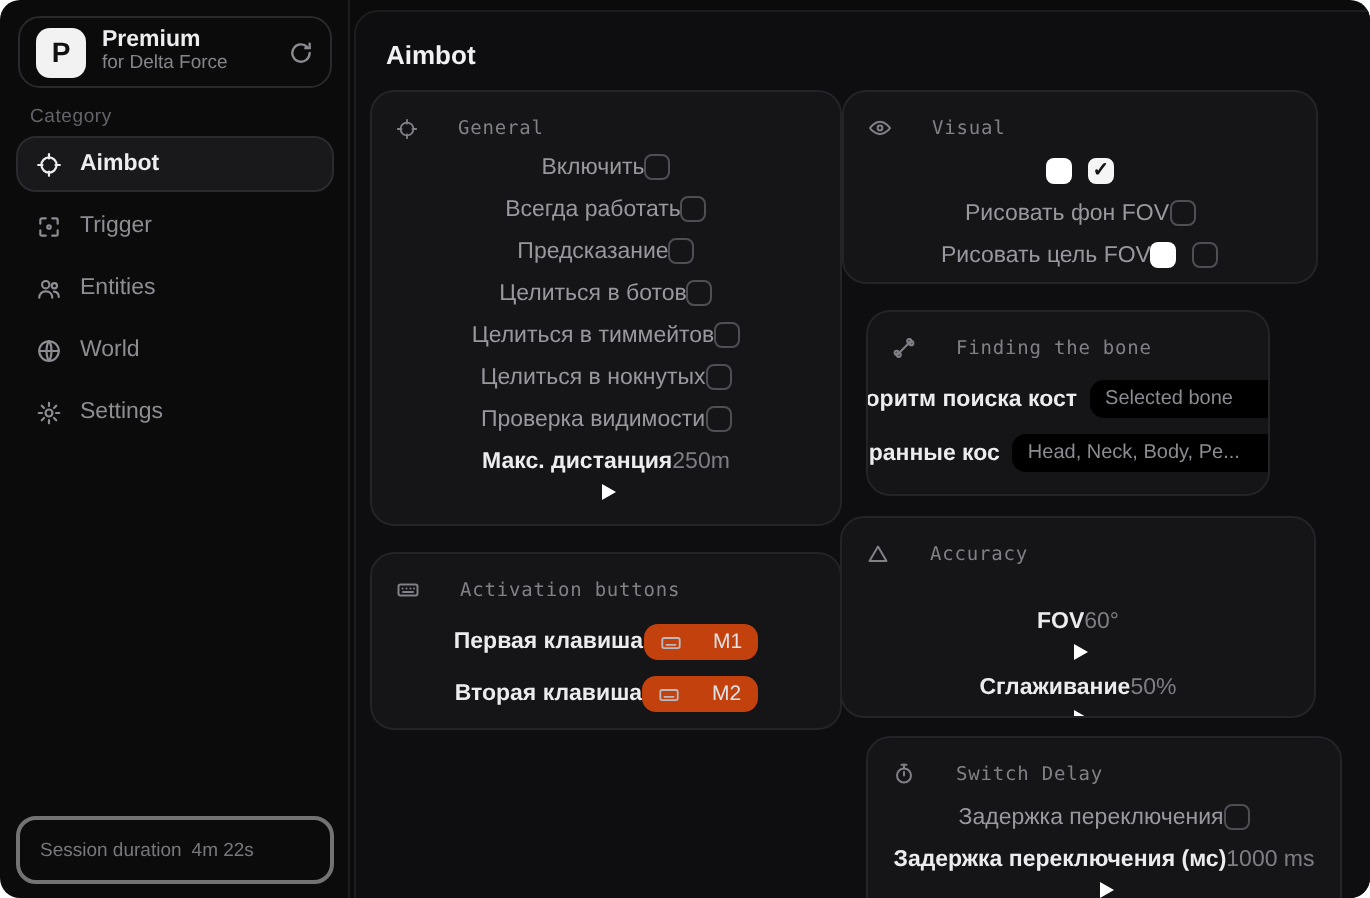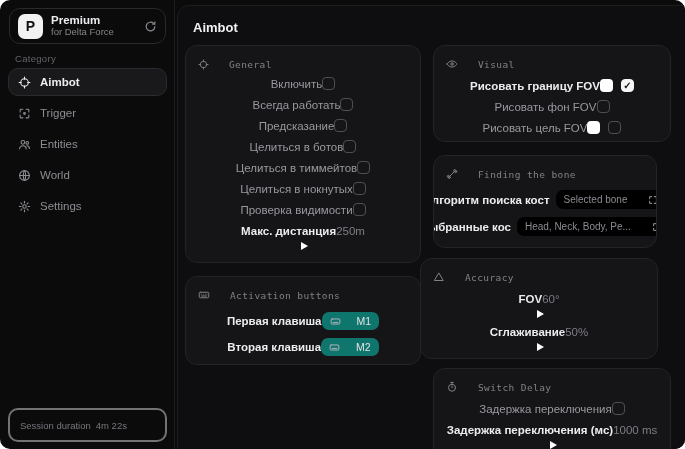--- a/index.html
+++ b/index.html
@@ -57,21 +57,21 @@
   .checkbox.on{background:#f5f5f5;border-color:#f5f5f5;}
   .checkbox.on .tick{display:block;}
   
   .swatch{width:13px;height:13px;border-radius:4px;background:#ffffff;cursor:pointer;}
   
   .slider{position:relative;height:3px;border-radius:2px;background:#39393f;margin-top:3px;margin-bottom:6px;cursor:pointer;}
   .slider .fill{position:absolute;left:0;top:0;height:3px;border-radius:2px;background:#ffffff;}
   .slider .thumb{position:absolute;top:50%;transform:translate(-2px,-50%);width:0;height:0;
     border-left:7px solid #ffffff;border-top:4.5px solid transparent;border-bottom:4.5px solid transparent;}
   
-  .key-pill{display:flex;align-items:center;gap:16px;background:#0f766e;border-radius:7px;
+  .key-pill{display:flex;align-items:center;gap:16px;background:#c2410c;border-radius:7px;
     padding:3px 8px;font-size:10.5px;color:#e2e2e6;cursor:pointer;}
   .key-pill svg{color:#b9b9bf;}
   
   .select-pill{display:flex;align-items:center;gap:21px;background:#000000;border-radius:7px;
     padding:4px 8px;font-size:10px;color:#8b8b92;cursor:pointer;white-space:nowrap;max-width:150px;}
   .select-pill .sel-txt{overflow:hidden;text-overflow:ellipsis;}
   .select-pill svg{flex:0 0 auto;color:#9a9aa0;}
   svg.ic{display:block;}
 </style>
 </head>
@@ -251,33 +251,32 @@
           <svg class="ic" width="11" height="11" viewBox="0 0 24 24" fill="none" stroke="currentColor" stroke-width="2" stroke-linecap="round">
             <rect x="2.5" y="6.5" width="19" height="11" rx="2"></rect>
               <path d="M7 14h10"></path>
           </svg>
           <span>M2</span>
         </span>
       </div>
     </div>
   </div>
 
-  <div class="card" style="left:433px;top:45px;width:238px;height:97px;">
+  <div class="card" style="left:421px;top:45px;width:238px;height:97px;">
     <div class="card-head">
       <span>
         <svg class="ic" width="12" height="12" viewBox="0 0 24 24" fill="none" stroke="currentColor" stroke-width="2" stroke-linecap="round">
           <path d="M2 12s4-6.2 10-6.2S22 12 22 12s-4 6.2-10 6.2S2 12 2 12z"></path>
             <circle cx="12" cy="12" r="2.4"></circle>
         </svg>
       </span>
       <span>Visual</span>
     </div>
     <div class="rows" style="margin-top:2px;">
       <div class="row">
-        <span class="lbl bright">Рисовать границу FOV</span>
         <span class="rgt">
           <span class="swatch" style="background: rgb(255, 255, 255);"></span>
           <span class="checkbox on">
               <span class="tick">✓</span>
             </span>
         </span>
       </div>
       <div class="row">
         <span class="lbl">Рисовать фон FOV</span>
         <span class="rgt">
@@ -287,21 +286,21 @@
       <div class="row">
         <span class="lbl">Рисовать цель FOV</span>
         <span class="rgt">
           <span class="swatch" style="background: rgb(255, 255, 255);"></span>
           <span class="checkbox"></span>
         </span>
       </div>
     </div>
   </div>
 
-  <div class="card" style="left:433px;top:155px;width:224px;height:93px;">
+  <div class="card" style="left:433px;top:155px;width:202px;height:93px;">
     <div class="card-head">
       <span>
         <svg class="ic" width="12" height="12" viewBox="0 0 24 24" fill="none" stroke="currentColor" stroke-width="2" stroke-linecap="round">
           <path d="M16.5 7.5l-9 9"></path>
             <circle cx="17.3" cy="5.2" r="2.1"></circle>
             <circle cx="19.3" cy="7.2" r="2.1"></circle>
             <circle cx="4.7" cy="16.8" r="2.1"></circle>
             <circle cx="6.7" cy="18.8" r="2.1"></circle>
         </svg>
       </span>
@@ -337,21 +336,21 @@
 
   <div class="card" style="left:420px;top:258px;width:238px;height:101px;">
     <div class="card-head">
       <span>
         <svg class="ic" width="12" height="12" viewBox="0 0 24 24" fill="none" stroke="currentColor" stroke-width="2" stroke-linecap="round" stroke-linejoin="round">
           <path d="M12 4.5 20.5 19h-17z"></path>
         </svg>
       </span>
       <span>Accuracy</span>
     </div>
-    <div class="rows" style="margin-top:2px;">
+    <div class="rows" style="margin-top:14px;">
       <div class="row">
         <span class="lbl bright">FOV</span>
         <span class="val">60°</span>
       </div>
       <div class="slider">
         <div class="fill" style="width: 15%;"></div>
         <div class="thumb" style="left: 15%;"></div>
       </div>
       <div class="row">
         <span class="lbl bright">Сглаживание</span>

